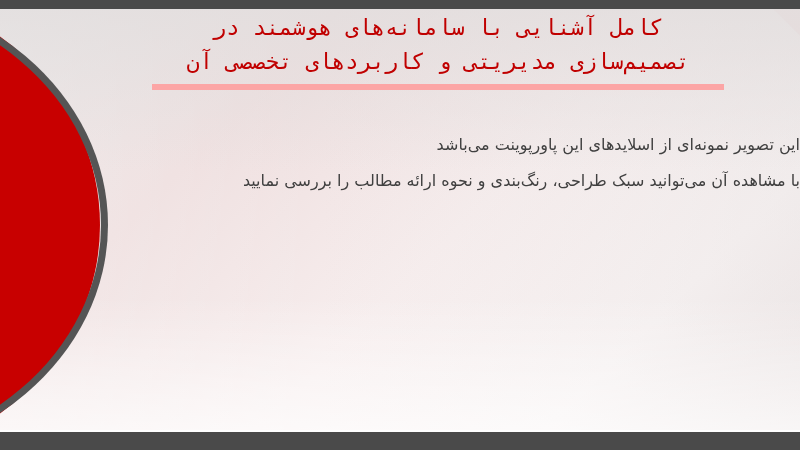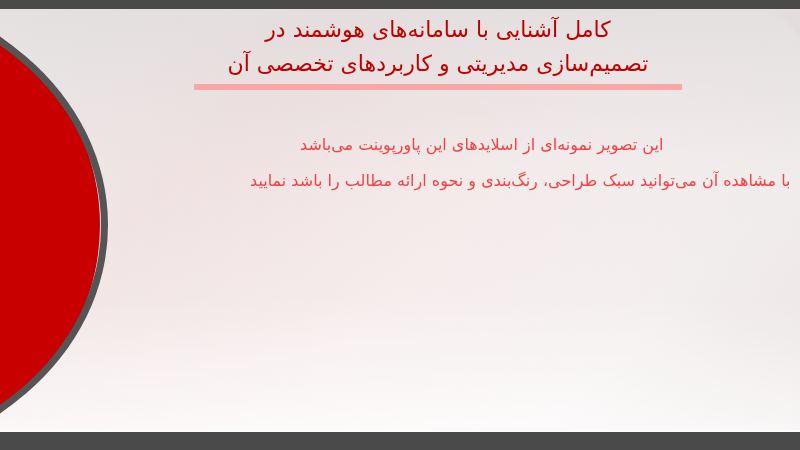--- a/index.html
+++ b/index.html
@@ -122,20 +122,21 @@
     z-index: 8;
     direction: rtl;
   }
   .title-block {
     position: absolute;
     top: 4px;
     right: 0;
     left: 0;
     text-align: center;
     padding: 0 44px 16px 120px;
+    font-family: Liberation Mono, monospace;
   }
   .title-line {
     color: #c00000;
     font-size: 22px;
     line-height: 34px;
     font-weight: 400;
     white-space: nowrap;
   }
   .title-line.underlined {
     display: inline-block;
@@ -146,28 +147,28 @@
   .body-block {
     position: absolute;
     top: 118px;
     right: 0;
     left: 0;
     text-align: right;
     padding: 0 0 0 140px;
     padding-right: 0;
   }
   .body-line {
-    color: #ef4444;
+    color: #404040;
     font-size: 16px;
     line-height: 36px;
     font-weight: 400;
     white-space: nowrap;
     padding-right: 0;
     padding-left: 110px;
-    text-align: left;
+    text-align: right;
     margin-right: 0;
   }
   .body-line.l1 { padding-left: 160px; }
   .body-line.l2 { padding-left: 110px; }
   .body-line.l3 { padding-left: 120px; }
 </style>
 </head>
 <body>
 
 <div id="slide">
@@ -187,17 +188,17 @@
 
   <div class="content">
 
     <div class="title-block">
       <div class="title-line">کامل آشنایی با سامانه‌های هوشمند در</div>
       <div class="title-line underlined">تصمیم‌سازی مدیریتی و کاربردهای تخصصی آن</div>
     </div>
 
     <div class="body-block">
       <div class="body-line l1">این تصویر نمونه‌ای از اسلایدهای این پاورپوینت می‌باشد</div>
-      <div class="body-line l2">با مشاهده آن می‌توانید سبک طراحی، رنگ‌بندی و نحوه ارائه مطالب را باشد نمایید</div>
+      <div class="body-line l2">با مشاهده آن می‌توانید سبک طراحی، رنگ‌بندی و نحوه ارائه مطالب را بررسی نمایید</div>
     </div>
 
   </div>
 </div>
 
 </body></html>

